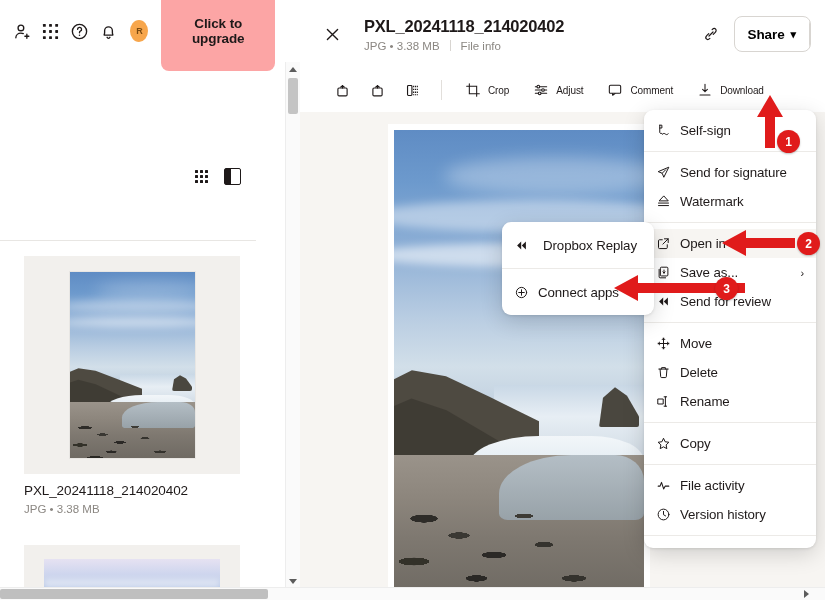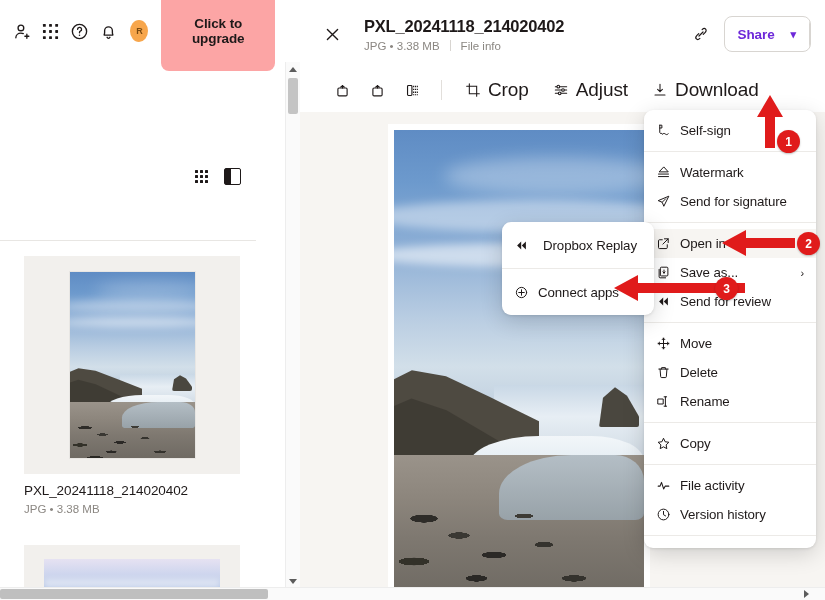--- a/index.html
+++ b/index.html
@@ -90,25 +90,25 @@
   
   .preview{position:absolute;left:300px;top:0;right:0;bottom:12px;background:#fff;}
   .pv-header{display:flex;align-items:center;height:68px;padding:0 14px 0 18px;}
   .close-x{width:28px;height:28px;display:flex;align-items:center;justify-content:center;cursor:pointer;color:#1e1919;}
   .pv-titles{margin-left:18px;flex:1;}
   .pv-title{font-size:16.5px;font-weight:700;letter-spacing:-0.2px;color:#1e1919;}
   .pv-sub{display:flex;align-items:center;gap:10px;margin-top:4px;font-size:11.5px;color:#8b8782;}
   .pv-sub .sep{width:1px;height:11px;background:#d8d5d1;display:inline-block;}
   .link-ico{width:30px;height:30px;display:flex;align-items:center;justify-content:center;margin-right:8px;}
   .btn-group{display:flex;border:1px solid #d8d5d1;border-radius:8px;overflow:hidden;height:34px;background:#fff;}
-  .btn-group>div{display:flex;align-items:center;gap:16px;padding:0 13px;font-size:13.5px;font-weight:700;color:#6d28d9;cursor:pointer;letter-spacing:-0.1px;}
+  .btn-group>div{display:flex;align-items:center;gap:6px;padding:0 13px;font-size:13.5px;font-weight:700;color:#000000;cursor:pointer;letter-spacing:-0.1px;}
   .btn-group .divider{padding:0;width:1px;background:#d8d5d1;}
 
   .pv-toolbar{display:flex;align-items:center;height:44px;padding:0 12px 0 26px;gap:2px;}
-  .tool{display:flex;align-items:center;gap:7px;padding:6px 11px;border-radius:7px;font-size:19px;color:#1e1919;cursor:pointer;letter-spacing:-0.1px;}
+  .tool{display:flex;align-items:center;gap:7px;padding:6px 11px;border-radius:7px;font-size:10px;color:#1e1919;cursor:pointer;letter-spacing:-0.1px;}
   .tool.icon-only{padding:6px 8px;}
   .tool-sep{width:1px;height:20px;background:#e2dfdb;margin:0 10px;}
   .spacer{flex:1;}
 
   .stage{position:absolute;left:0;right:0;top:112px;bottom:0;background:#f7f5f2;}
   .canvas{position:absolute;left:88px;top:12px;width:262px;height:476px;background:#fff;padding:6px;box-sizing:border-box;}
   .canvas .photo{width:100%;height:100%;}
 
   
   .menu{position:absolute;background:#fff;border-radius:9px;box-shadow:0 1px 3px rgba(0,0,0,.10),0 6px 22px rgba(0,0,0,.16);
@@ -300,20 +300,27 @@
       <div class="tool">
         <svg width="16" height="16" viewBox="0 0 24 24" fill="none" stroke="#1e1919" stroke-width="1.6" stroke-linecap="round">
           <path d="M3.5 7h17M3.5 12h17M3.5 17h17"></path>
           <circle cx="8" cy="7" r="2" fill="#fff"></circle>
             <circle cx="15" cy="12" r="2" fill="#fff"></circle>
             <circle cx="10" cy="17" r="2" fill="#fff"></circle>
         </svg>
         <span>Adjust</span>
       </div>
       <div class="tool">
+        <svg width="16" height="16" viewBox="0 0 24 24" fill="none" stroke="#1e1919" stroke-width="1.6" stroke-linejoin="round">
+          <rect x="3.5" y="5" width="17" height="12" rx="1.8"></rect>
+          <path d="M8.5 17v3l4-3" fill="none"></path>
+        </svg>
+        <span>Comment</span>
+      </div>
+      <div class="tool">
         <svg width="16" height="16" viewBox="0 0 24 24" fill="none" stroke="#1e1919" stroke-width="1.6" stroke-linecap="round" stroke-linejoin="round">
           <path d="M12 3.5v11M12 14.5l-3.6-3.6M12 14.5l3.6-3.6M4.5 19.5h15"></path>
         </svg>
         <span>Download</span>
       </div>
       <div class="spacer"></div>
 
     </div>
 
     <div class="stage">
@@ -346,37 +353,37 @@
           <path d="M10 18c2.5-2.5 4-1 5.5 0s3 .8 4-.8"></path>
         </svg>
       </span>
       <span class="mi-label">Self-sign</span>
     </div>
 
     <div class="m-sep"></div>
 
     <div class="mi">
       <span class="mi-ico">
+        <svg width="15" height="15" viewBox="0 0 24 24" fill="none" stroke="#1e1919" stroke-width="1.6" stroke-linejoin="round">
+          <path d="M20.5 3.5L3.5 10.6l6.4 2.6 2.6 6.4z"></path>
+            <path d="M9.9 13.2l6-6"></path>
+        </svg>
+      </span>
+      <span class="mi-label">Send for signature</span>
+    </div>
+    <div class="mi">
+      <span class="mi-ico">
         <svg width="15" height="15" viewBox="0 0 24 24" fill="none" stroke="#1e1919" stroke-width="1.6" stroke-linecap="round" stroke-linejoin="round">
           <path d="M12 3.5L5 11h14z"></path>
             <path d="M4 14.5h16"></path>
             <path d="M4 18.5h16"></path>
         </svg>
       </span>
       <span class="mi-label">Watermark</span>
     </div>
-    <div class="mi">
-      <span class="mi-ico">
-        <svg width="15" height="15" viewBox="0 0 24 24" fill="none" stroke="#1e1919" stroke-width="1.6" stroke-linejoin="round">
-          <path d="M20.5 3.5L3.5 10.6l6.4 2.6 2.6 6.4z"></path>
-            <path d="M9.9 13.2l6-6"></path>
-        </svg>
-      </span>
-      <span class="mi-label">Send for signature</span>
-    </div>
 
     <div class="m-sep"></div>
 
     <div class="mi" style="background:#f7f5f2;">
       <span class="mi-ico">
         <svg width="15" height="15" viewBox="0 0 24 24" fill="none" stroke="#1e1919" stroke-width="1.6" stroke-linecap="round" stroke-linejoin="round">
           <path d="M13.5 4.5h6v6"></path>
             <path d="M19.5 4.5L11 13"></path>
           <path d="M18 14v4.5a1.6 1.6 0 0 1-1.6 1.6H5.6A1.6 1.6 0 0 1 4 18.5V7.6A1.6 1.6 0 0 1 5.6 6H10"></path>
         </svg>

